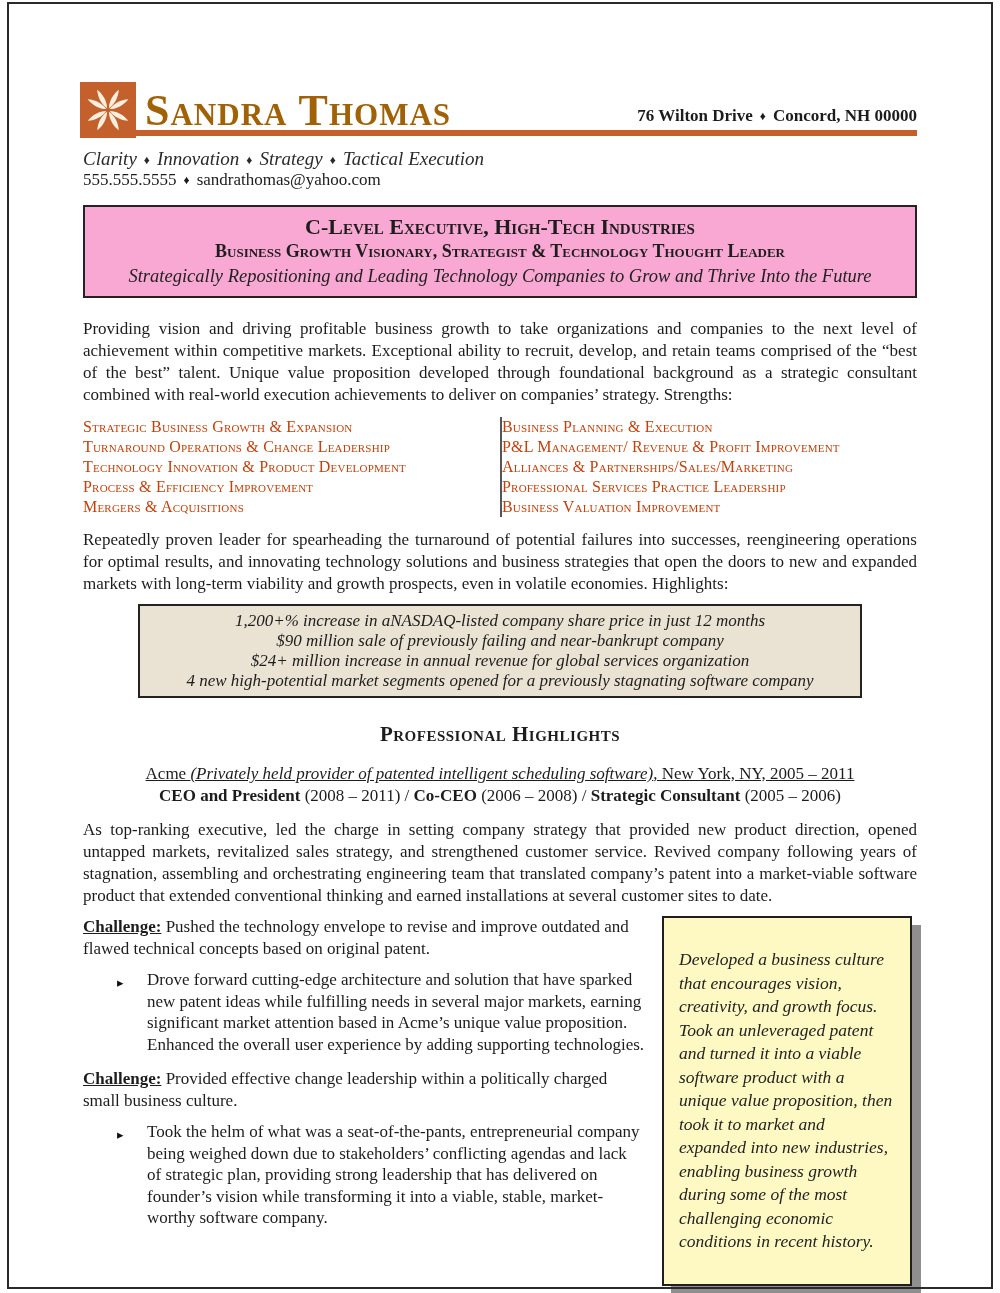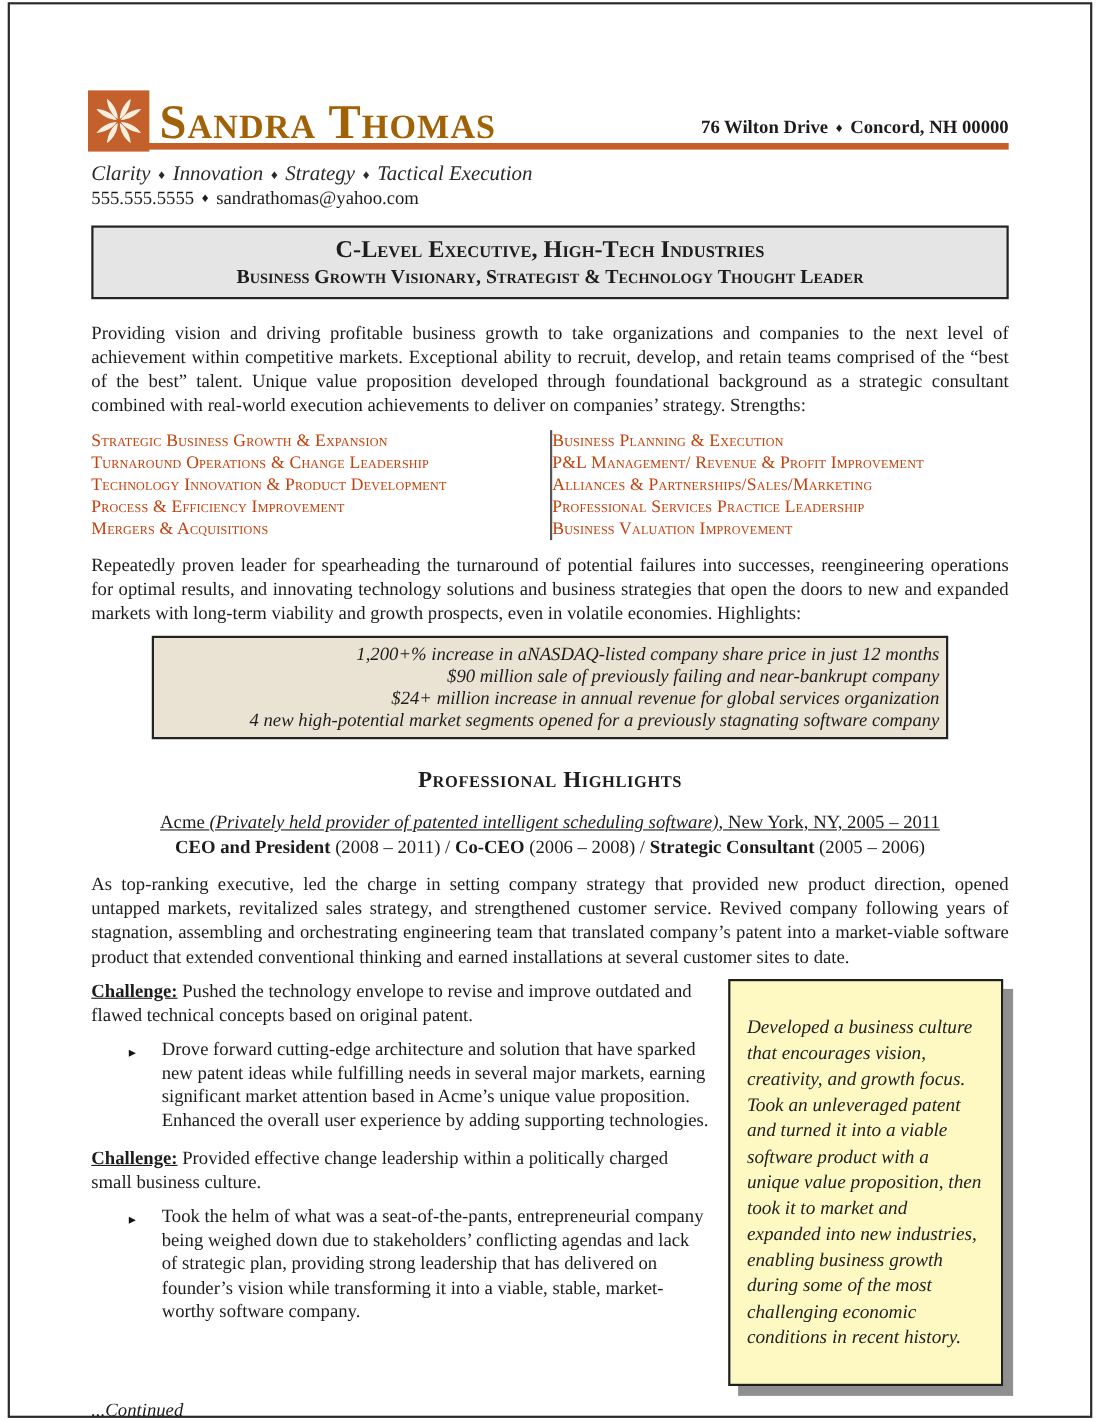--- a/index.html
+++ b/index.html
@@ -18,38 +18,38 @@
   .name { position:absolute; left:62px; bottom:6px; font-variant:small-caps;
           font-weight:bold; font-size:44px; line-height:44px; letter-spacing:1px; color:#a16207; z-index:2; }
   .addr { position:absolute; right:0; bottom:13px; font-weight:bold; font-size:17px; color:#1c1c1c; }
   .diamond { font-size:12px; padding:0 7px; position:relative; top:-1px; }
   .tag-row { display:flex; justify-content:space-between; align-items:baseline; margin-top:9px;flex-direction:column; }
   .tagline { font-style:italic; font-size:19px; color:#2a2a2a; }
   .tagline .diamond { font-style:normal; }
   .phone-email { font-size:17px; }
 
   
-  .title-box { margin-top:15px; border:2px solid #232323; background:#e5e5e5;
+  .title-box { margin-top:15px; border:2px solid #232323; background:#f9a8d4;
                text-align:center; padding:6px 8px 7px; }
   .tb1 { font-variant:small-caps; font-weight:bold; font-size:22px; line-height:27px; color:#1d1d1d; }
   .tb2 { font-variant:small-caps; font-weight:bold; font-size:18px; line-height:23px; color:#1d1d1d; }
   .tb3 { font-style:italic; font-size:18.5px; line-height:26px; color:#222; }
 
   
   .para { margin-top:20px; font-size:17px; line-height:22px; text-align:justify; }
 
   
   .strengths { display:flex; margin-top:11px; }
   .s-col { width:50%; font-variant:small-caps; font-size:16px;
            line-height:20px; color:#c2410c; letter-spacing:.2px; }
   .s-col.right { border-left:2px solid #555; }
 
   
   .hi-box { margin:9px 55px 0; border:2px solid #232323; background:#EAE2D3;
-            text-align:right; font-style:italic; font-size:17px; line-height:20px;
+            text-align:center; font-style:italic; font-size:17px; line-height:20px;
             padding:5px 6px; color:#1d1d1d; }
 
   
   .sec-head { margin-top:24px; text-align:center; font-variant:small-caps; font-weight:bold;
               font-size:21px; letter-spacing:.5px; color:#1d1d1d; }
   .employer { margin-top:17px; text-align:center; font-size:17px; }
   .employer .u { text-decoration:underline; }
   .employer .it { font-style:italic; }
   .roles { margin-top:2px; text-align:center; font-size:17px; }
   .roles b { font-weight:bold; }
@@ -107,20 +107,21 @@
         <span>Clarity</span><span class="diamond">♦</span><span>Innovation</span><span class="diamond">♦</span><span>Strategy</span><span class="diamond">♦</span><span>Tactical Execution</span>
       </div>
       <div class="phone-email">
         <span>555.555.5555</span><span class="diamond">♦</span><span>sandrathomas@yahoo.com</span>
       </div>
     </div>
 
     <div class="title-box">
       <div class="tb1">C-Level Executive, High-Tech Industries</div>
       <div class="tb2">Business Growth Visionary, Strategist &amp; Technology Thought Leader</div>
+      <div class="tb3">Strategically Repositioning and Leading Technology Companies to Grow and Thrive Into the Future</div>
     </div>
 
     <div class="para">Providing vision and driving profitable business growth to take organizations and companies to the next level of achievement within competitive markets.  Exceptional ability to recruit, develop, and retain teams comprised of the “best of the best” talent.  Unique value proposition developed through foundational background as a strategic consultant combined with real-world execution achievements to deliver on companies’ strategy.  Strengths:</div>
 
     <div class="strengths">
       <div class="s-col">
         <div>Strategic Business Growth &amp; Expansion</div>
         <div>Turnaround Operations &amp; Change Leadership</div>
         <div>Technology Innovation &amp; Product Development</div>
         <div>Process &amp; Efficiency Improvement</div>

